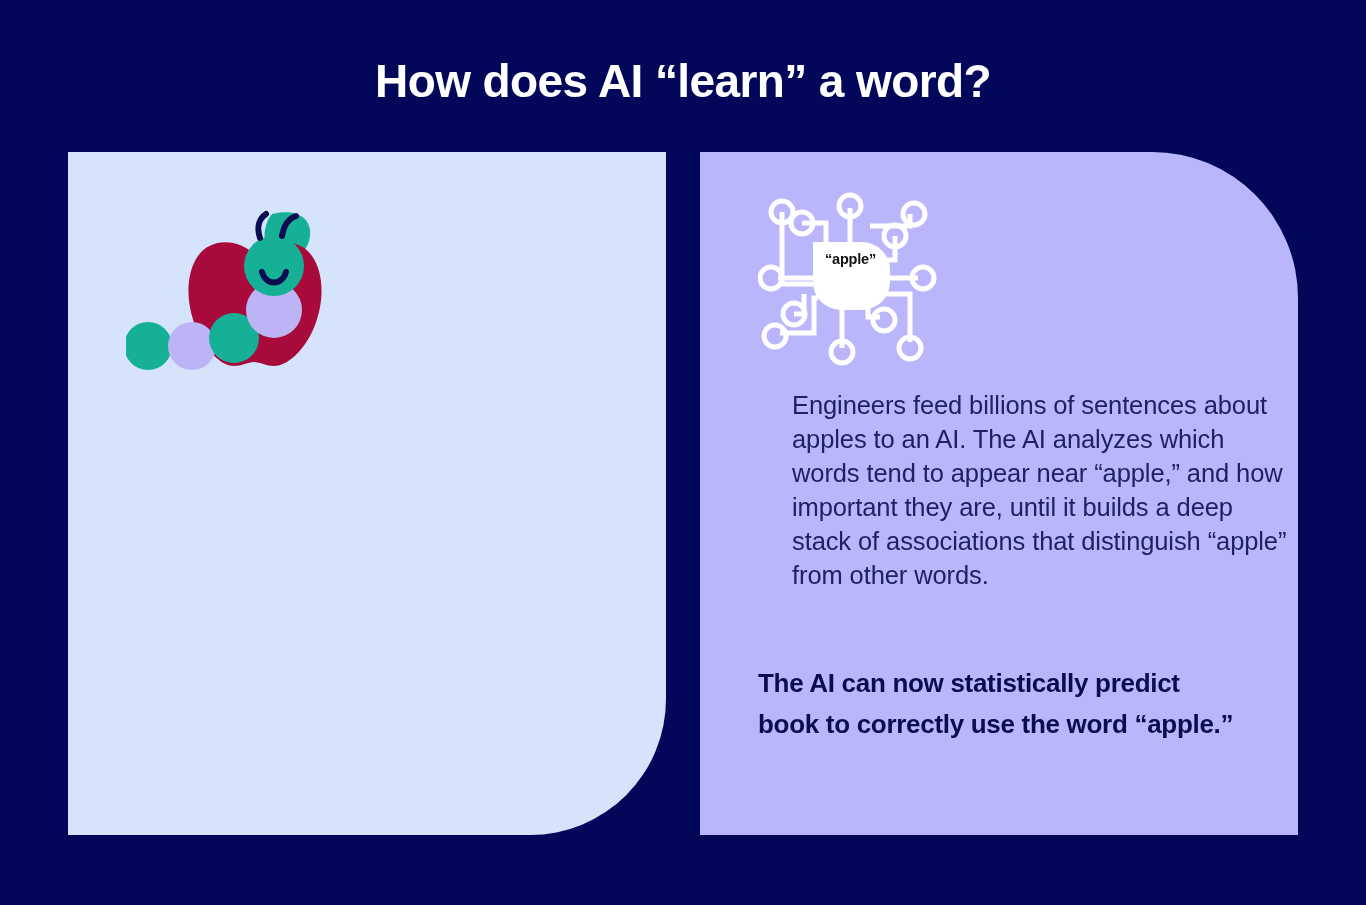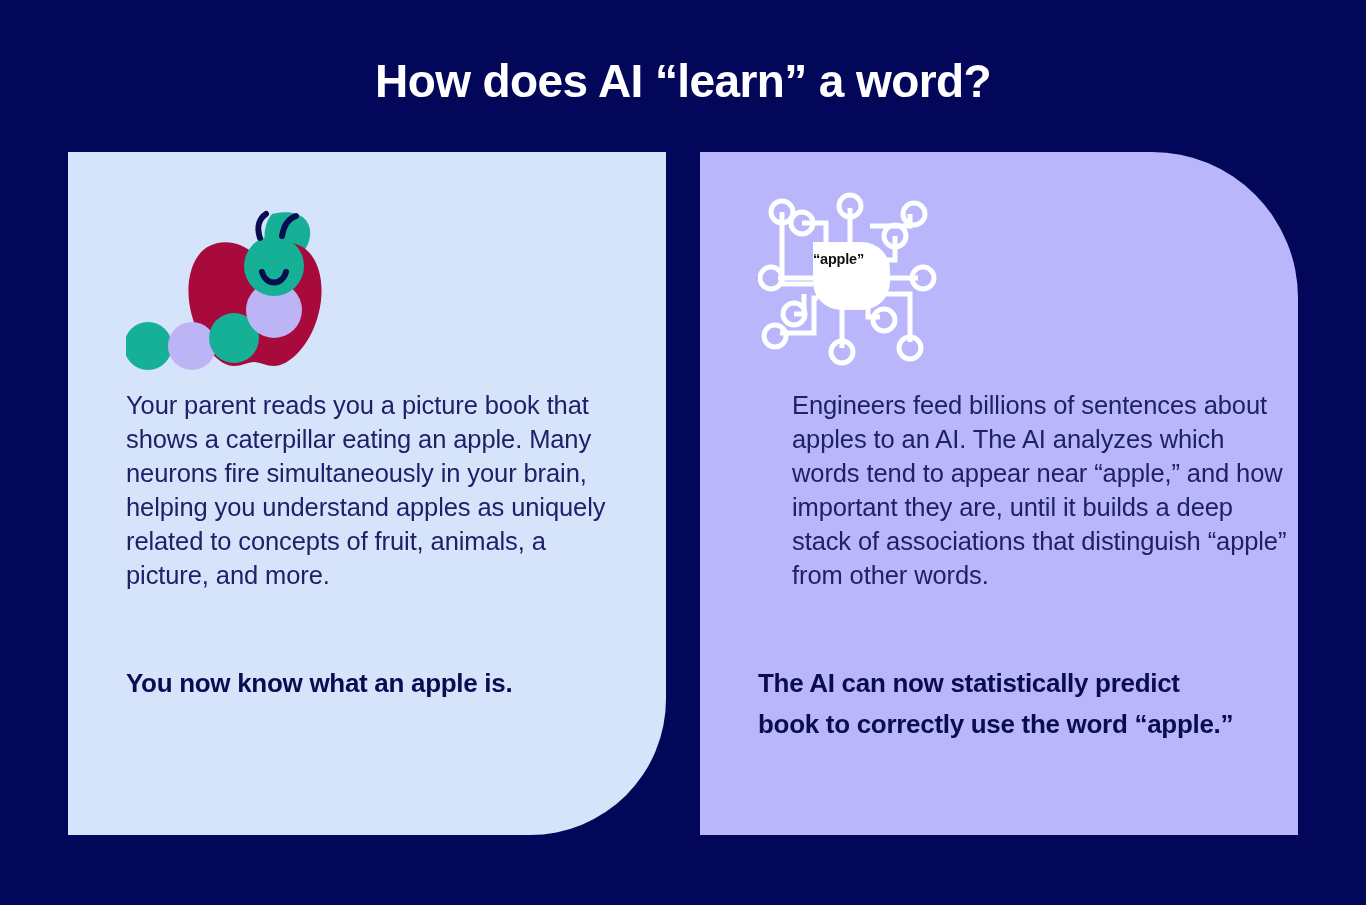--- a/index.html
+++ b/index.html
@@ -111,21 +111,21 @@
   .card-right .conclusion {
     width: 480px;
   }
 
   
   .chip-label {
     position: absolute;
     left: 55px;
     top: 61px;
     width: 75px;
-    text-align: left;
+    text-align: center;
     font-size: 14.5px;
     font-weight: bold;
     color: #111111;
     letter-spacing: -0.2px;
   }
 </style>
 </head>
 <body>
 
 <div class="page-title">How does AI “learn” a word?</div>
@@ -160,23 +160,21 @@
 
         <circle cx="148" cy="72" r="30" fill="#16b096"></circle>
 
         <path d="M134 44 C130 32 134 24 140 20" stroke="#0a0c52" stroke-width="6" fill="none" stroke-linecap="round"></path>
         <path d="M156 42 C158 30 164 24 170 22" stroke="#0a0c52" stroke-width="6" fill="none" stroke-linecap="round"></path>
 
         <path d="M136 78 C140 92 156 92 160 78" stroke="#0a0c52" stroke-width="6" fill="none" stroke-linecap="round"></path>
       </svg>
     </div>
 
-    <div class="body-text">Your parent reads you a picture book that shows a caterpillar eating an apple. Many neurons fire simultaneously in your brain, helping you understand apples as uniquely related to concepts of fruit, animals, a picture, and more.</div>
-
-    <div class="conclusion">You now know what an apple is.</div>
+
   </div>
 </div>
 
 <div class="card card-right">
   <div class="card-inner">
 
     <div class="illo-right">
       <svg width="185" height="180" viewBox="0 0 185 180" xmlns="http://www.w3.org/2000/svg">
         <g stroke="#ffffff" stroke-width="5" fill="none">
 

